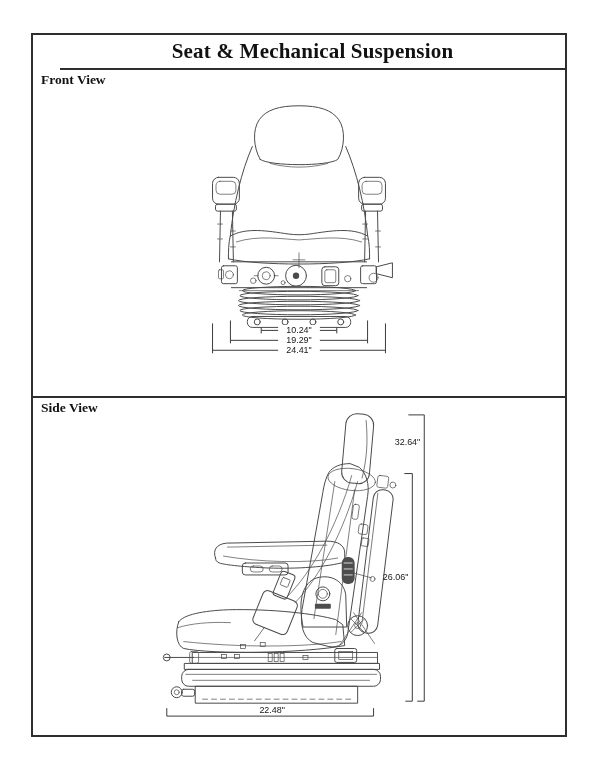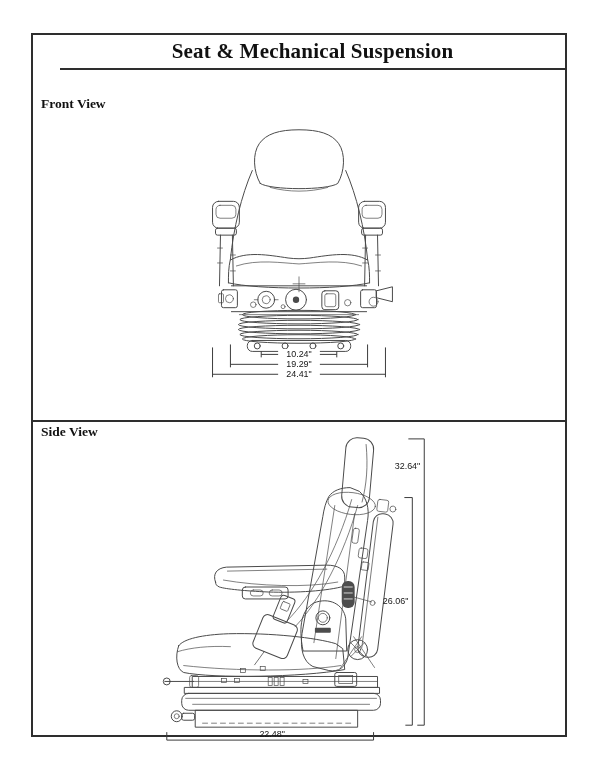--- a/index.html
+++ b/index.html
@@ -19,21 +19,21 @@
     box-sizing:border-box;
   }
   .title-bar{
     height:33px;border-bottom:2px solid var(--frame);
     display:flex;align-items:center;justify-content:center;margin-left:27px;
   }
   .title-bar .title{
     font-size:21px;font-weight:bold;color:#111;letter-spacing:.2px;
   }
   .section{position:relative;}
-  .section-front{height:326px;border-bottom:2px solid var(--frame);margin-top:24px;}
+  .section-front{height:326px;border-bottom:2px solid var(--frame);}
   .section-side{height:254px;}
   .section-label{
     position:absolute;top:2px;left:8px;font-size:13.5px;font-weight:bold;color:#111;
     z-index:2;
   }
   svg{position:absolute;left:0;top:0;display:block;}
   .st{stroke:var(--line);fill:none;stroke-width:1;stroke-linecap:round;stroke-linejoin:round;}
   .st-thin{stroke:var(--line);fill:none;stroke-width:.7;stroke-linecap:round;}
   .fl{fill:var(--line);stroke:none;}
   .dim{stroke:#3a3a3a;fill:none;stroke-width:1;}

